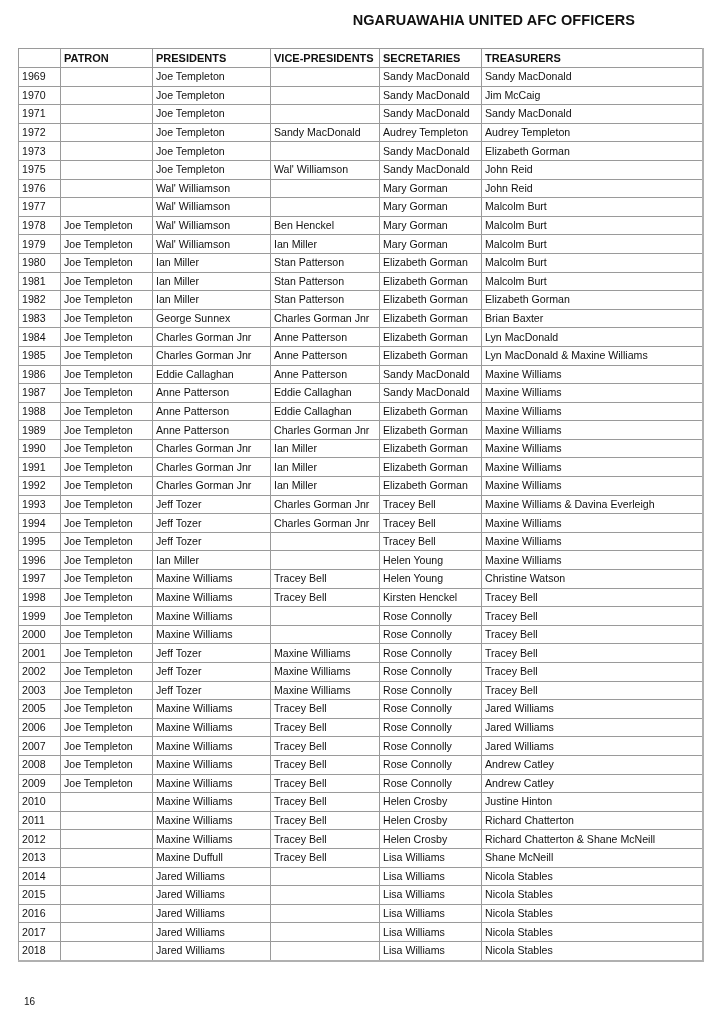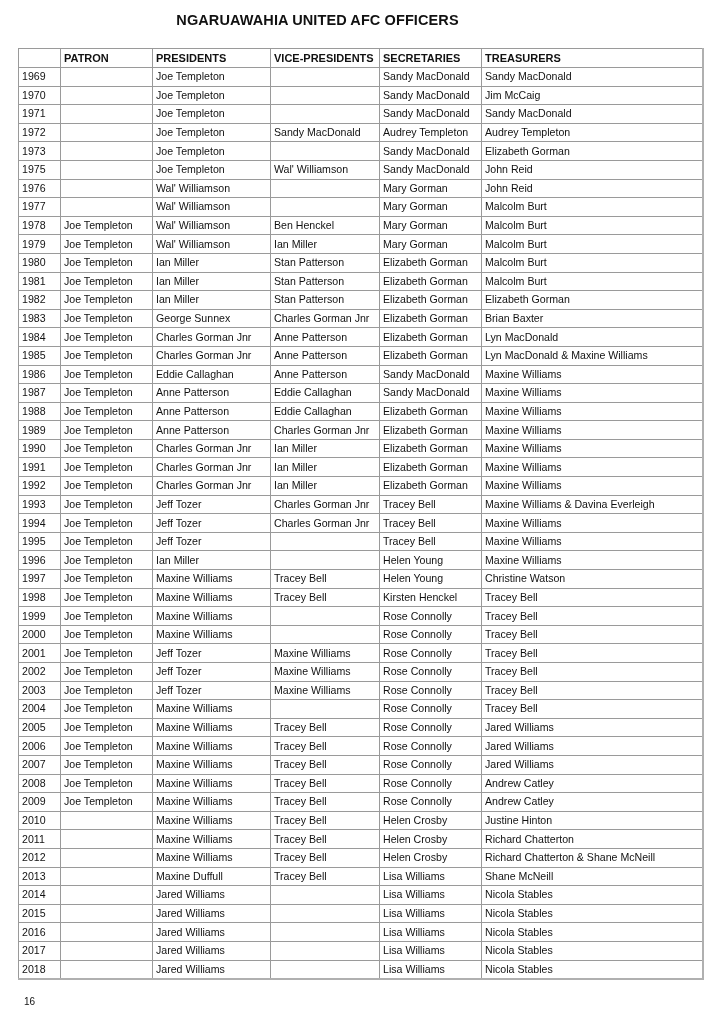--- a/index.html
+++ b/index.html
@@ -2,21 +2,21 @@
 <html><head>
 <meta charset="utf-8">
 <style>
   html, body { margin: 0; padding: 0; background: #ffffff; }
   body {
     width: 723px; height: 1024px; position: relative; overflow: hidden;
     font-family: "Liberation Sans", "DejaVu Sans", sans-serif;
     color: #111111;
   }
   .title {
-    position: absolute; left: 0; top: 12px; width: 635px; text-align: center;
+    position: absolute; left: 0; top: 12px; width: 635px; text-align: right;
     font-size: 14.5px; font-weight: bold; letter-spacing: 0.1px;
   }
   table.officers {
     position: absolute; left: 18px; top: 48px;
     border-collapse: collapse; table-layout: fixed;
     width: 684px;
     font-size: 10.6px;
   }
   table.officers col.c-year { width: 42px; }
   table.officers col.c-patron { width: 92px; }
@@ -329,28 +329,20 @@
       </tr>
       <tr>
         <td class="year">2003</td>
         <td>Joe Templeton</td>
         <td>Jeff Tozer</td>
         <td>Maxine Williams</td>
         <td>Rose Connolly</td>
         <td>Tracey Bell</td>
       </tr>
       <tr>
-        <td class="year">2004</td>
-        <td>Joe Templeton</td>
-        <td>Maxine Williams</td>
-        <td></td>
-        <td>Rose Connolly</td>
-        <td>Tracey Bell</td>
-      </tr>
-      <tr>
         <td class="year">2005</td>
         <td>Joe Templeton</td>
         <td>Maxine Williams</td>
         <td>Tracey Bell</td>
         <td>Rose Connolly</td>
         <td>Jared Williams</td>
       </tr>
       <tr>
         <td class="year">2006</td>
         <td>Joe Templeton</td>

